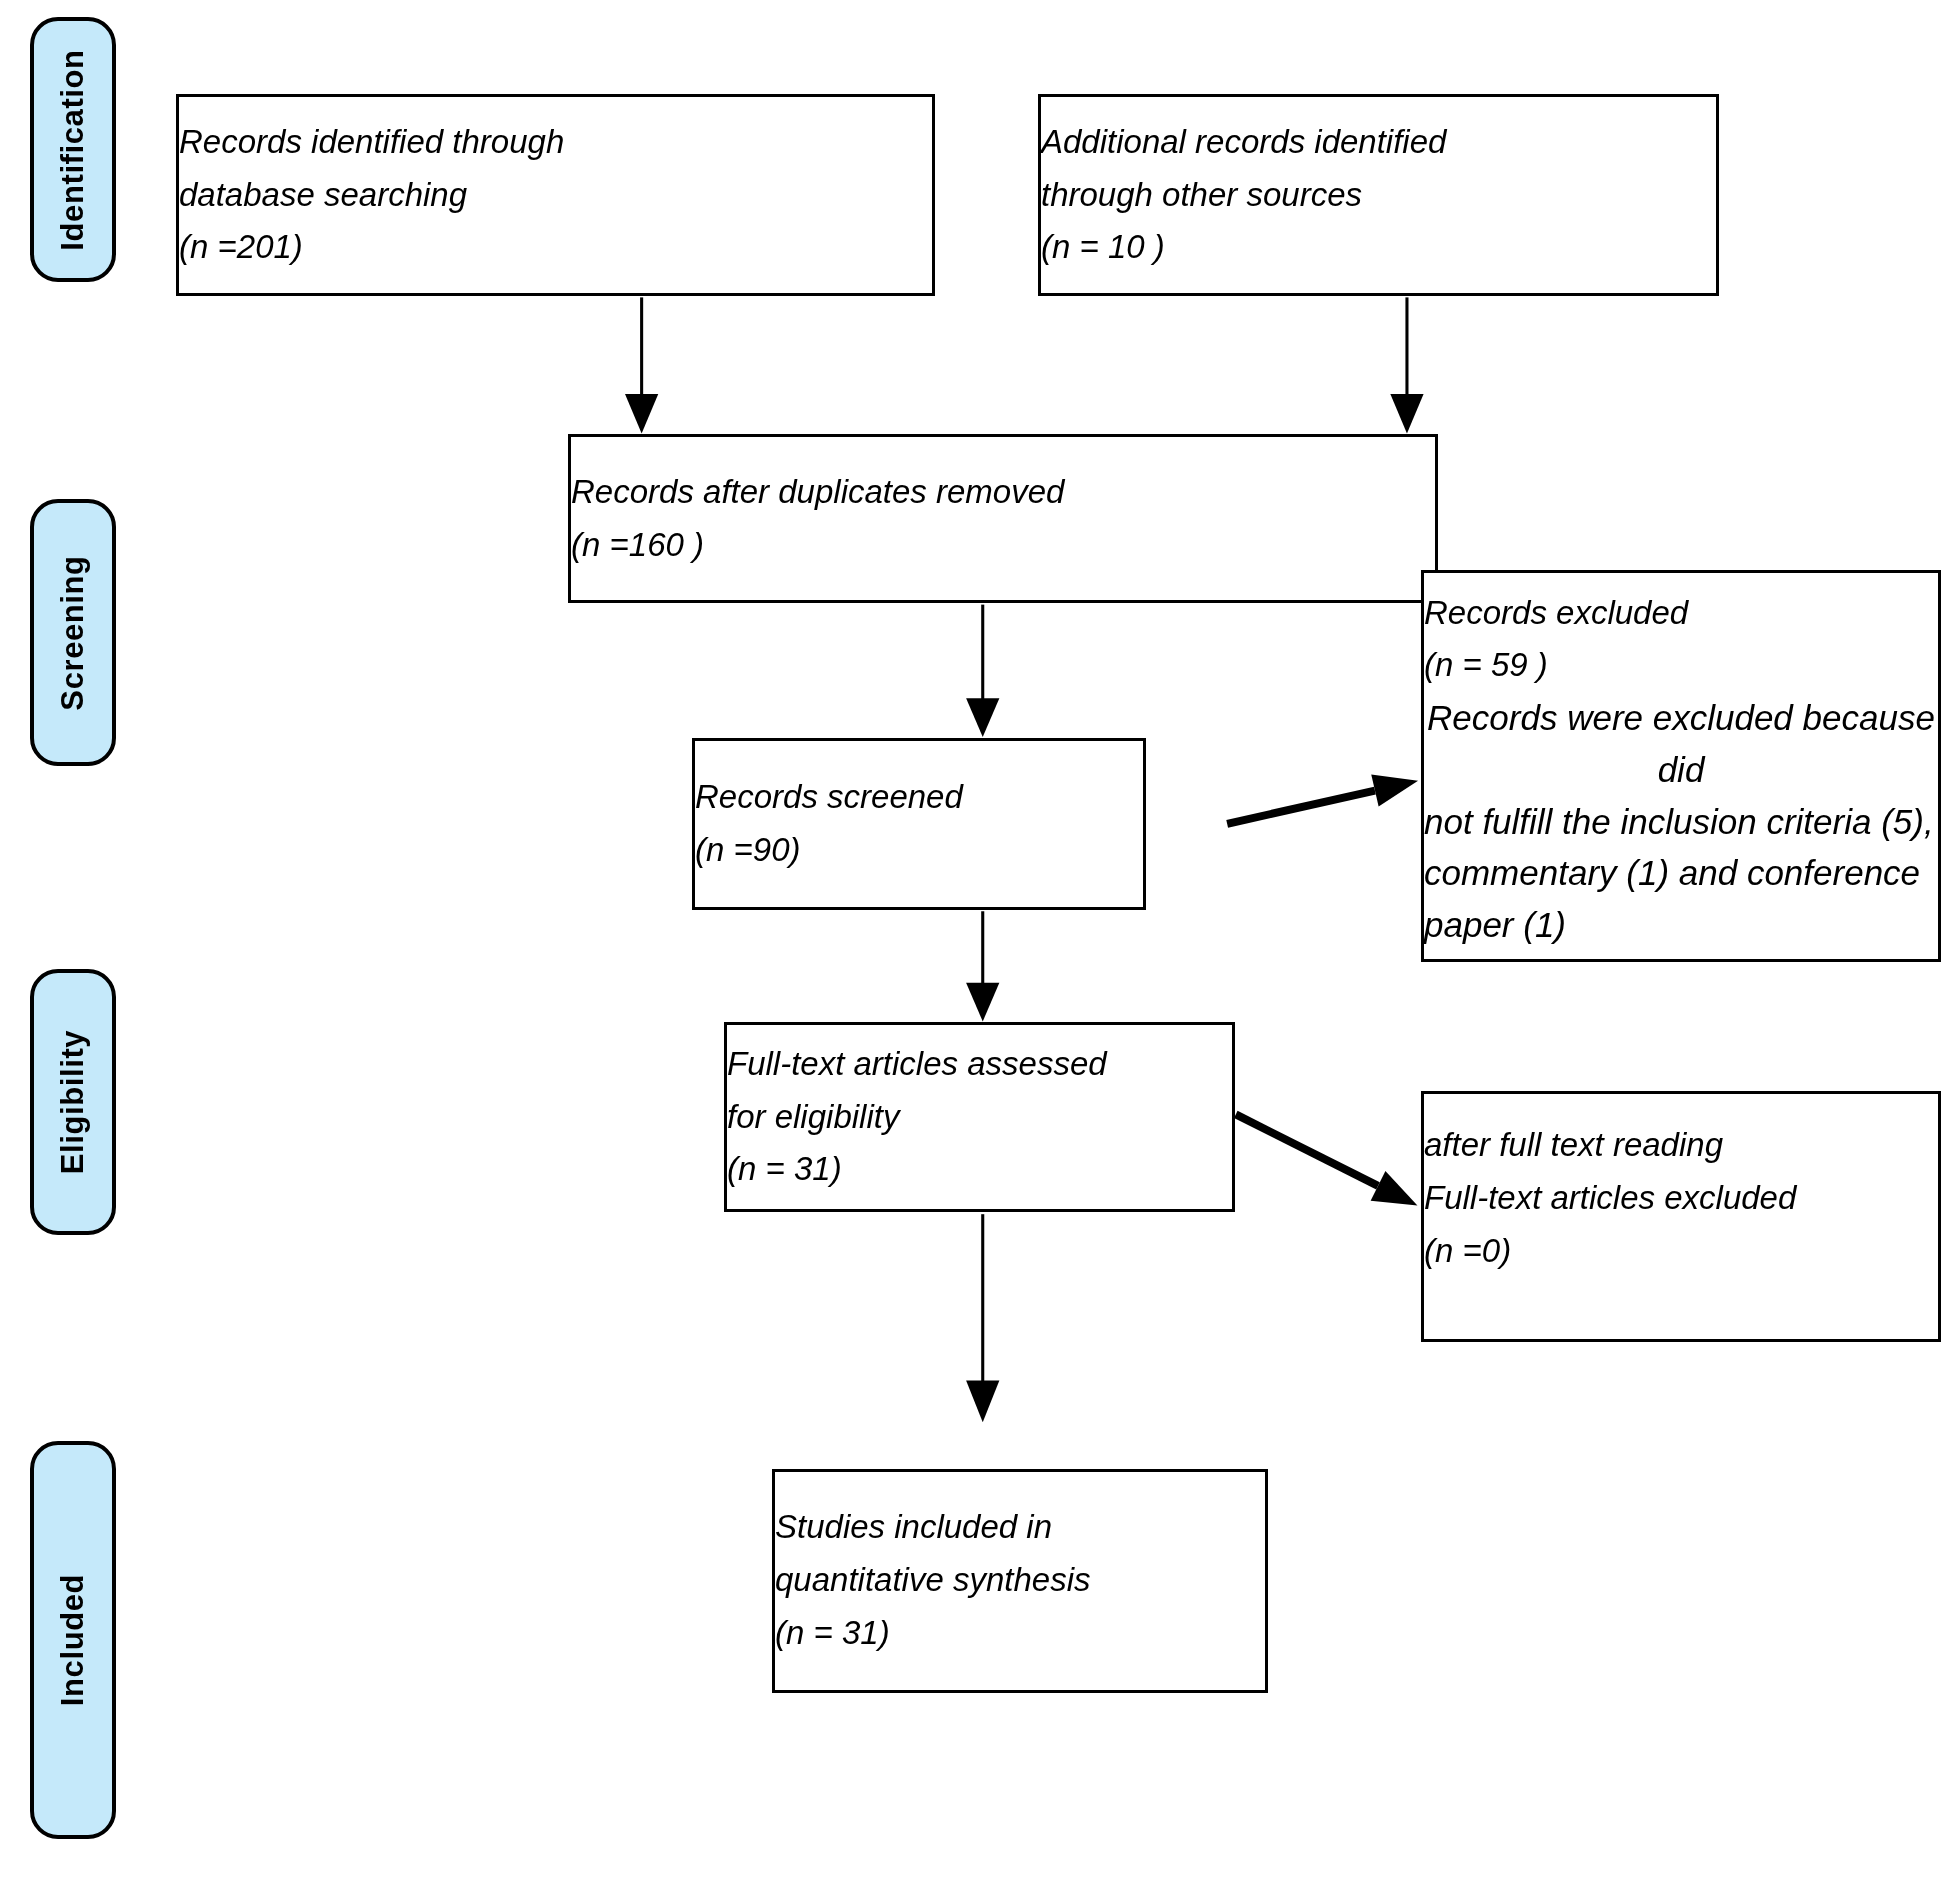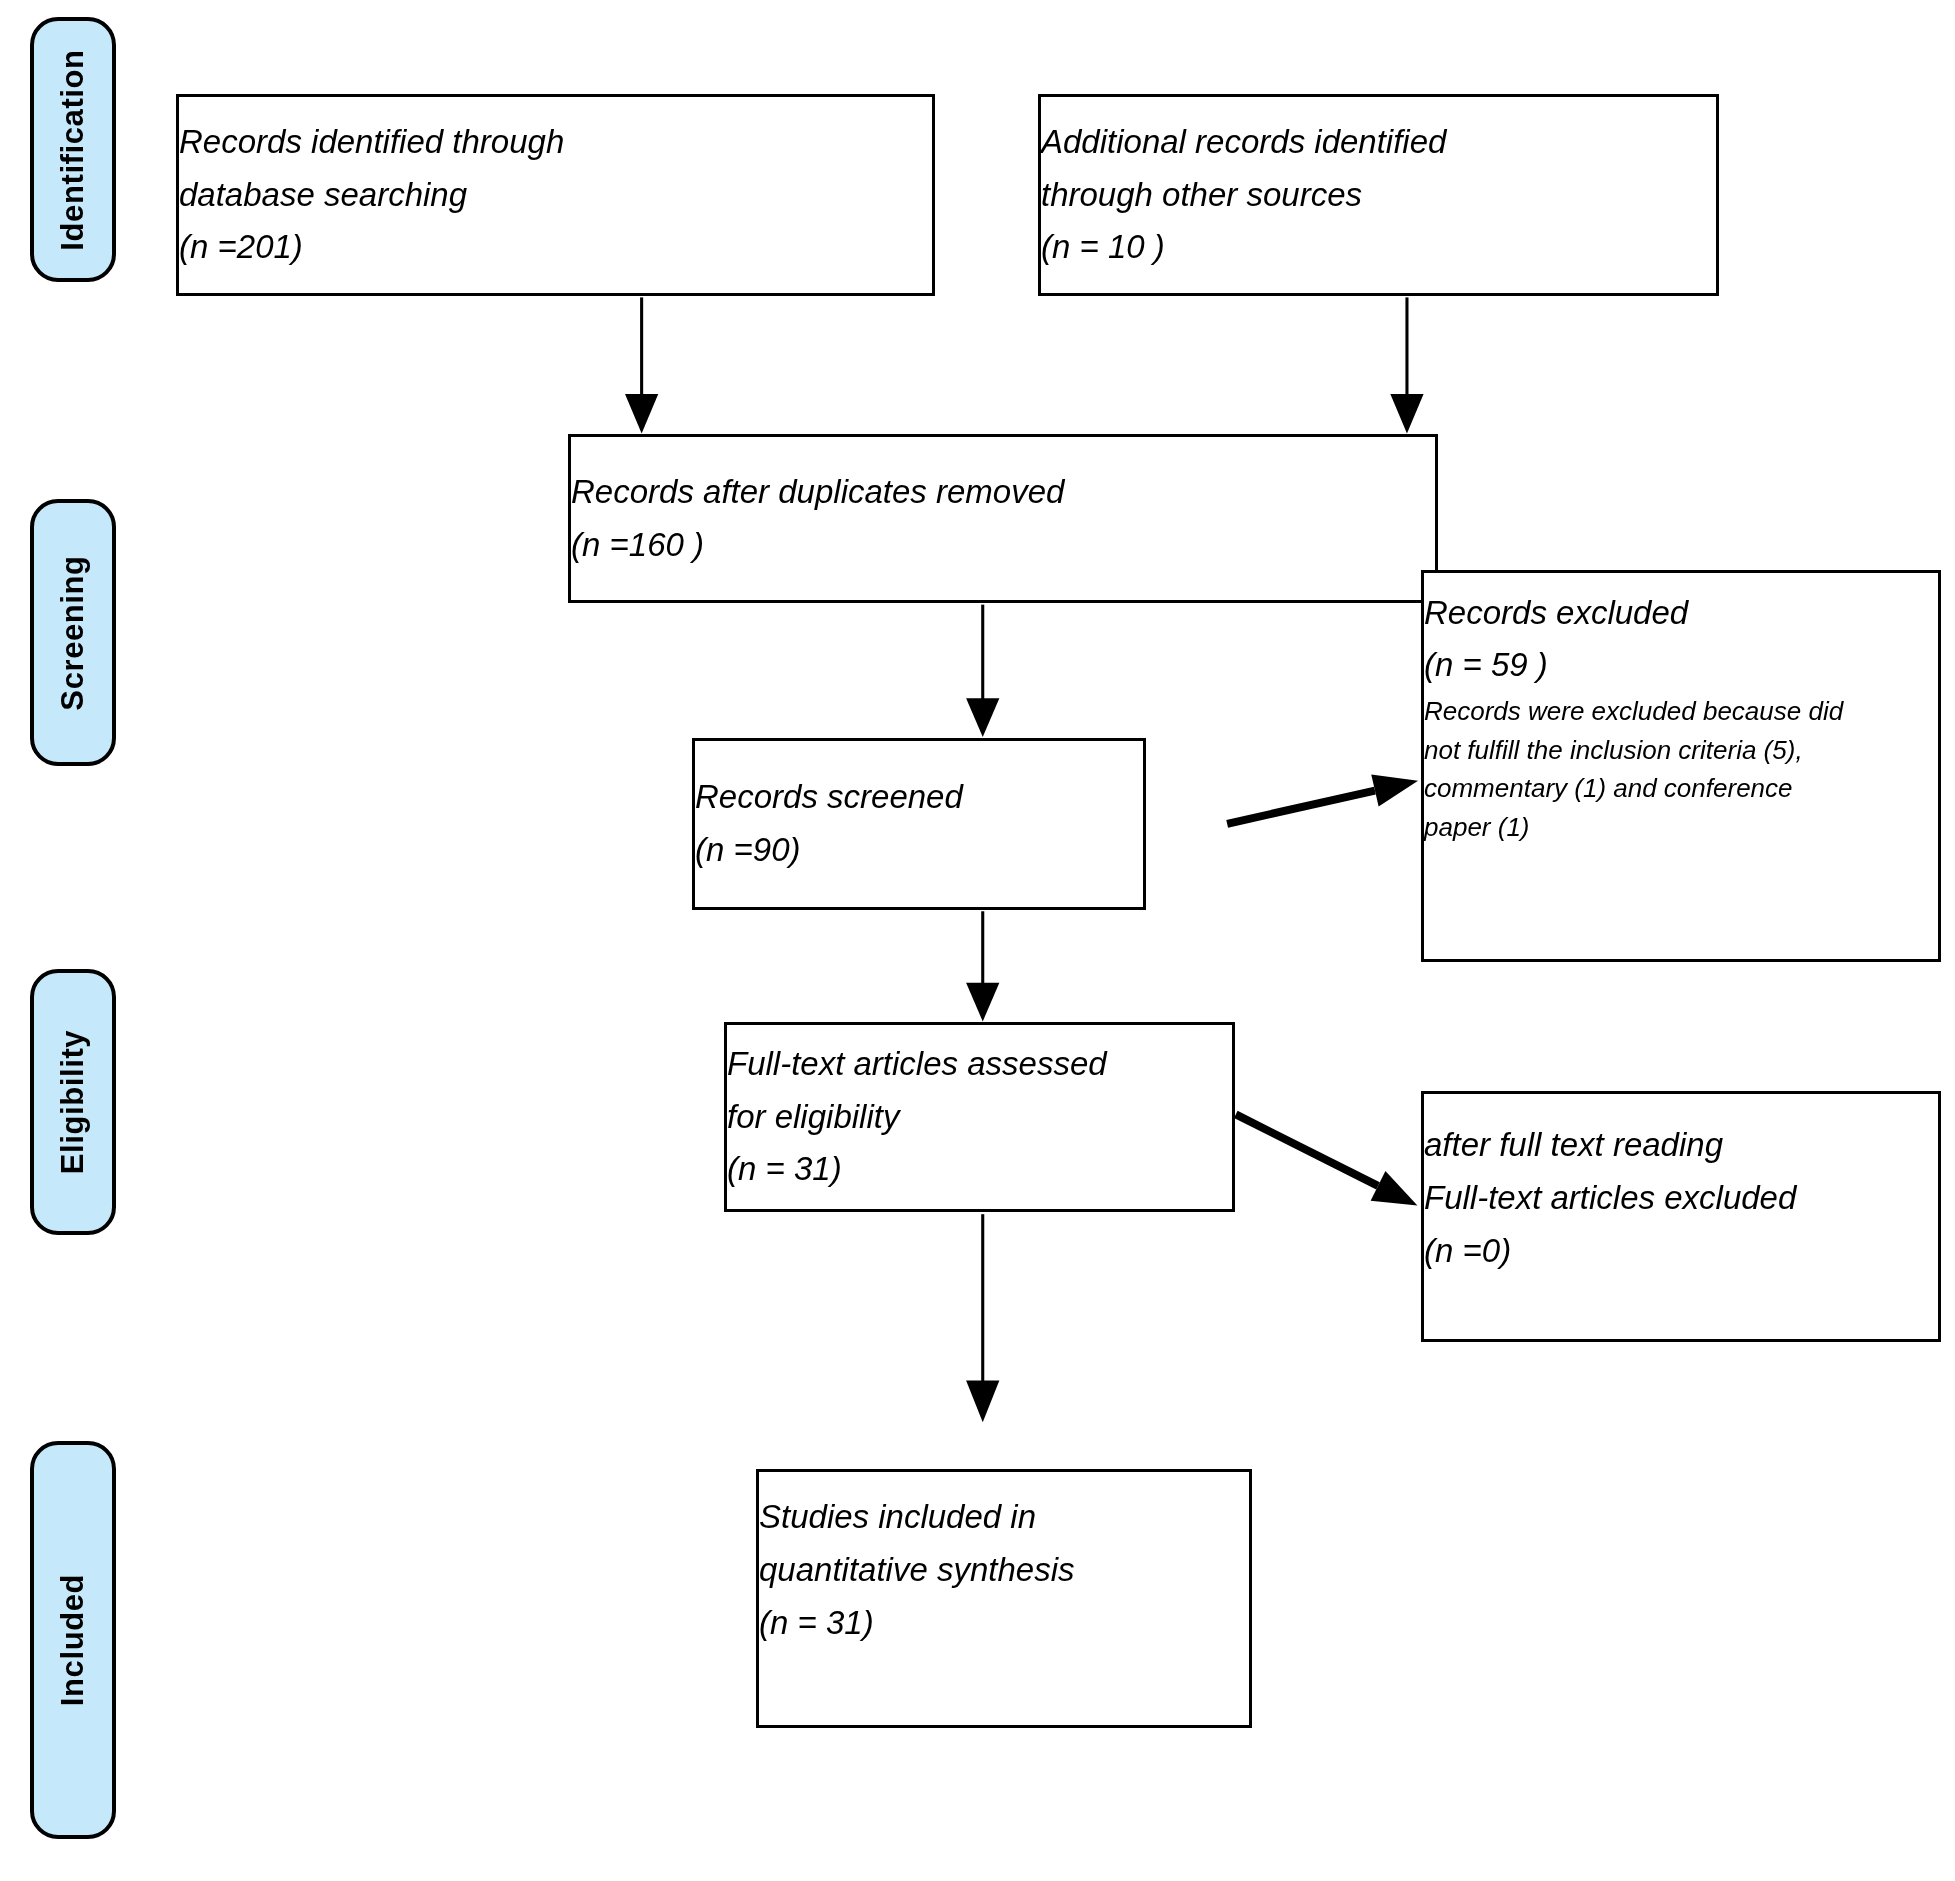--- a/index.html
+++ b/index.html
@@ -50,21 +50,21 @@
     text-align: center;
     font-size: 33px;
     line-height: 1.6;
     font-style: italic;
   }
   .fbox.top-align {
     justify-content: flex-start;
   }
   .fbox .line { white-space: nowrap; }
   .fbox .detail {
-    font-size: 26px;
+    font-size: 35px;
     line-height: 1.48;
   }
   
   svg.arrows {
     position: absolute;
     left: 0;
     top: 0;
     pointer-events: none;
   }
 </style>
@@ -122,21 +122,21 @@
     <div class="line">for eligibility</div>
     <div class="line">(n = 31)</div>
   </div>
 
   <div class="fbox top-align" style="left:1421px; top:1091px; width:520px; height:251px; padding-top:25px;">
     <div class="line">after full text reading</div>
     <div class="line">Full-text articles excluded</div>
     <div class="line">(n =0)</div>
   </div>
 
-  <div class="fbox top-align" style="left:756px; top:1469px; width:496px; height:259px; padding-top:19px;">
+  <div class="fbox top-align" style="left:772px; top:1469px; width:496px; height:224px; padding-top:29px;">
     <div class="line">Studies included in</div>
     <div class="line">quantitative synthesis</div>
     <div class="line">(n = 31)</div>
   </div>
 
   <svg class="arrows" width="1955" height="1881" viewBox="0 0 3175 3055">
 
     <g>
       <line x1="1042" y1="483" x2="1042" y2="648" stroke="#000" stroke-width="5"></line>
       <polygon points="1015,640 1069,640 1042,704" fill="#000"></polygon>

